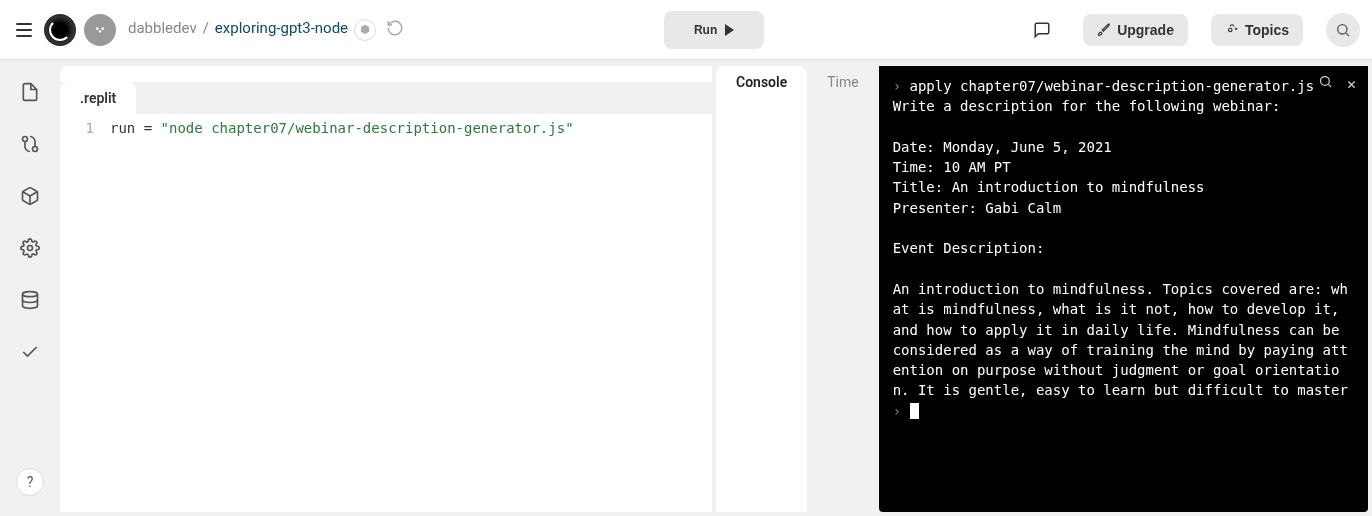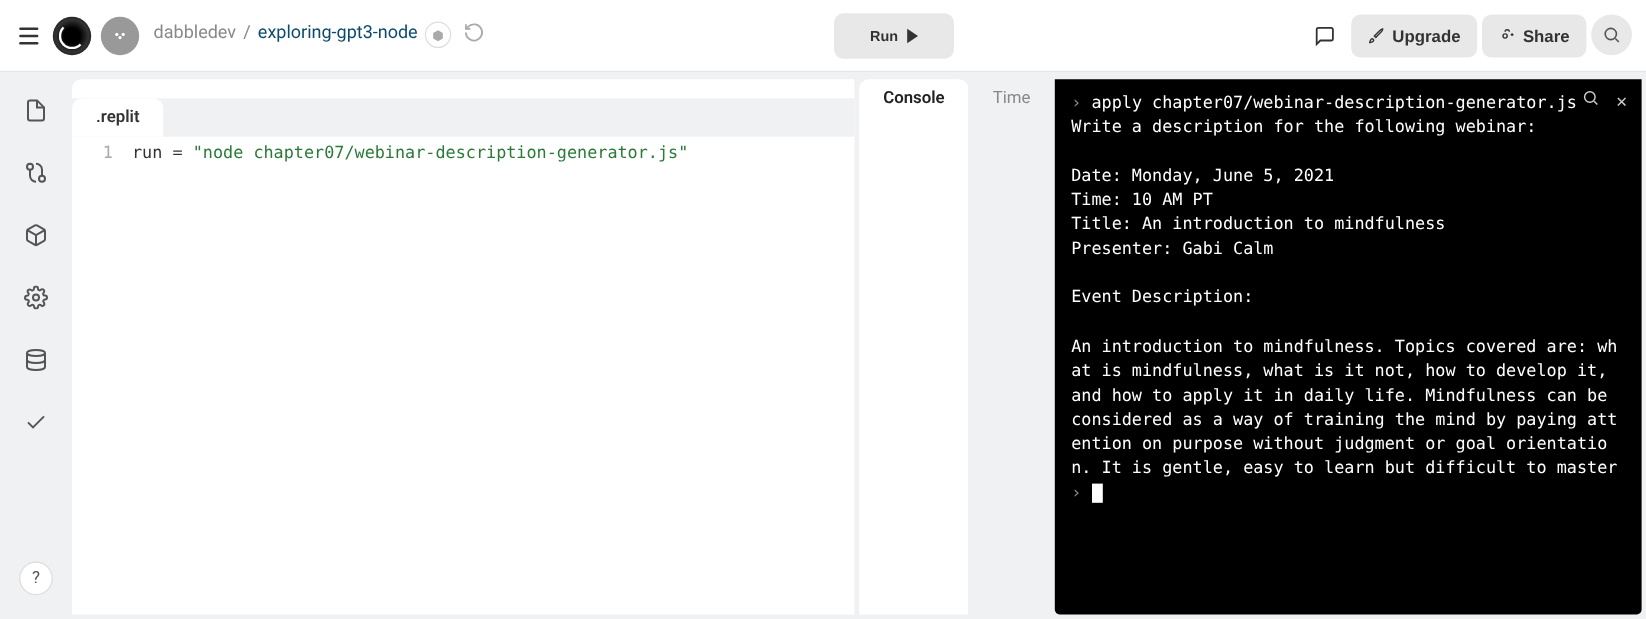--- a/index.html
+++ b/index.html
@@ -111,21 +111,22 @@
     }
     .run-button .play {
       width: 0;
       height: 0;
       border-left: 9px solid #333;
       border-top: 6px solid transparent;
       border-bottom: 6px solid transparent;
     }
     .header-right {
       display: flex;
-      gap: 4px;
+      align-items: center;
+      gap: 23px;
     }
     .icon-button {
       width: 36px;
       height: 36px;
       border-radius: 8px;
       display: flex;
       align-items: center;
       justify-content: center;
       cursor: pointer;
       color: #555;
@@ -333,21 +334,21 @@
         </svg>
       <span>Upgrade</span>
     </button>
     <button class="pill-button">
       <svg width="14" height="14" viewBox="0 0 24 24" fill="none" stroke="#333" stroke-width="2">
           <circle cx="9" cy="12" r="3"></circle>
           <path d="M15 6v0a3 3 0 0 0-6 0"></path>
           <path d="M17 10l4 0"></path>
           <path d="M19 8l0 4"></path>
         </svg>
-      <span>Share</span>
+      <span>Topics</span>
     </button>
     <div class="search-circle">
       <svg width="16" height="16" viewBox="0 0 24 24" fill="none" stroke="#555" stroke-width="2">
           <circle cx="11" cy="11" r="7"></circle>
           <line x1="21" y1="21" x2="16.65" y2="16.65"></line>
         </svg>
     </div>
   </div>
 </div>
 

